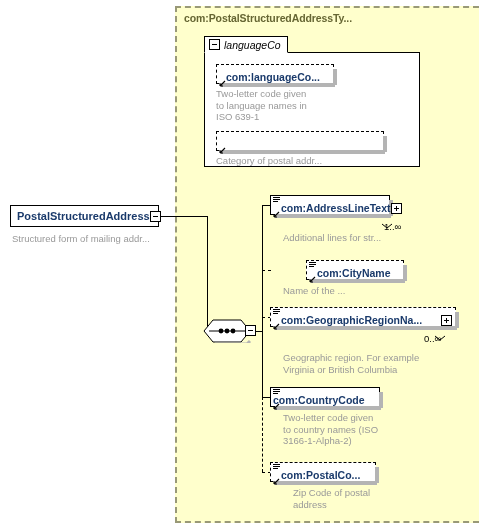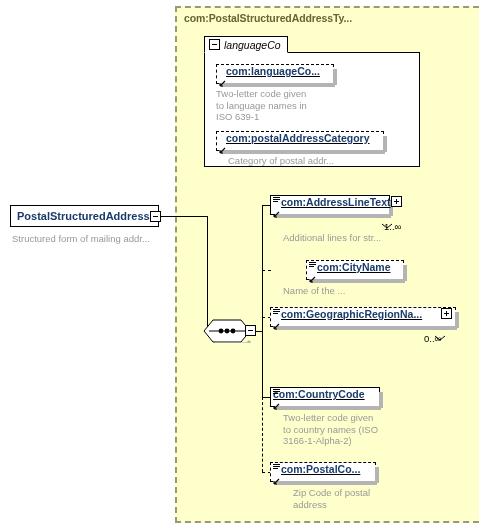--- a/index.html
+++ b/index.html
@@ -102,23 +102,22 @@
     background: #000000;
   }
 
   
   .node {
     position: absolute;
     background: #ffffff;
     box-sizing: border-box;
     height: 20px;
     display: flex;
-    align-items: flex-start;
+    align-items: flex-end;
     z-index: 4;
-    text-decoration: underline;
   }
   .node .shadow {
     position: absolute;
     left: 4px;
     top: 100%;
     width: calc(100% - 2px);
     height: 4px;
     background: #b4b4b4;
     z-index: -1;
   }
@@ -280,23 +279,22 @@
 ISO 639-1</div>
 
   <div class="node dashed" style="left:216px; top:131px; width:168px;">
     <span class="shadow"></span>
     <span class="shadow-r"></span>
     <span class="glyph-arrow">
       <svg width="8" height="8" viewBox="0 0 8 8">
         <path d="M7 1 L2 6 M2 6 L2 3 M2 6 L5 6" stroke="#000" stroke-width="1.1" fill="none"></path>
       </svg>
     </span>
-    <span class="name" style="padding-left:9px;">com:postalAddressCategory</span>
-  </div>
-  <div class="annot" style="left:228px; top:155px;text-align:right;">Category of postal addr...</div>
+  </div>
+  <div class="annot" style="left:216px; top:155px;text-align:right;">Category of postal addr...</div>
 
   <div id="root-node">
     <span class="shadow" style="left:4px; width:148px;"></span>
     <span class="shadow-r" style="height:20px;"></span>
     <span class="name">PostalStructuredAddress</span>
     <span class="expander" style="margin-left:auto; margin-right:3px;"></span>
   </div>
   <div class="annot" style="left:12px; top:233px;">Structured form of mailing addr...</div>
 
   <div class="line-h" style="left:159px; top:216px; width:48px;"></div>
@@ -381,20 +379,22 @@
     </span>
     <span class="name" style="padding-left:10px;">com:GeographicRegionNa...</span>
     <span class="expander plus node-expander"></span>
   </div>
   <div class="card-chevron" style="left:434px; top:327px;">
     <svg width="12" height="6" viewBox="0 0 12 6">
         <path d="M1 1 L6 5 L11 1" stroke="#000" stroke-width="1" fill="none"></path>
       </svg>
   </div>
   <div class="card-text" style="left:424px; top:333px;">0..∞</div>
+  <div class="annot" style="left:283px; top:352px;">Geographic region. For example
+Virginia or British Columbia</div>
 
   <div class="line-h" style="left:262px; top:397px; width:9px;"></div>
   <div class="node solid" style="left:270px; top:387px; width:110px;">
     <span class="shadow"></span>
     <span class="shadow-r"></span>
     <span class="glyph-lines">
         <i></i>
         <i></i>
         <i></i>
       </span>

